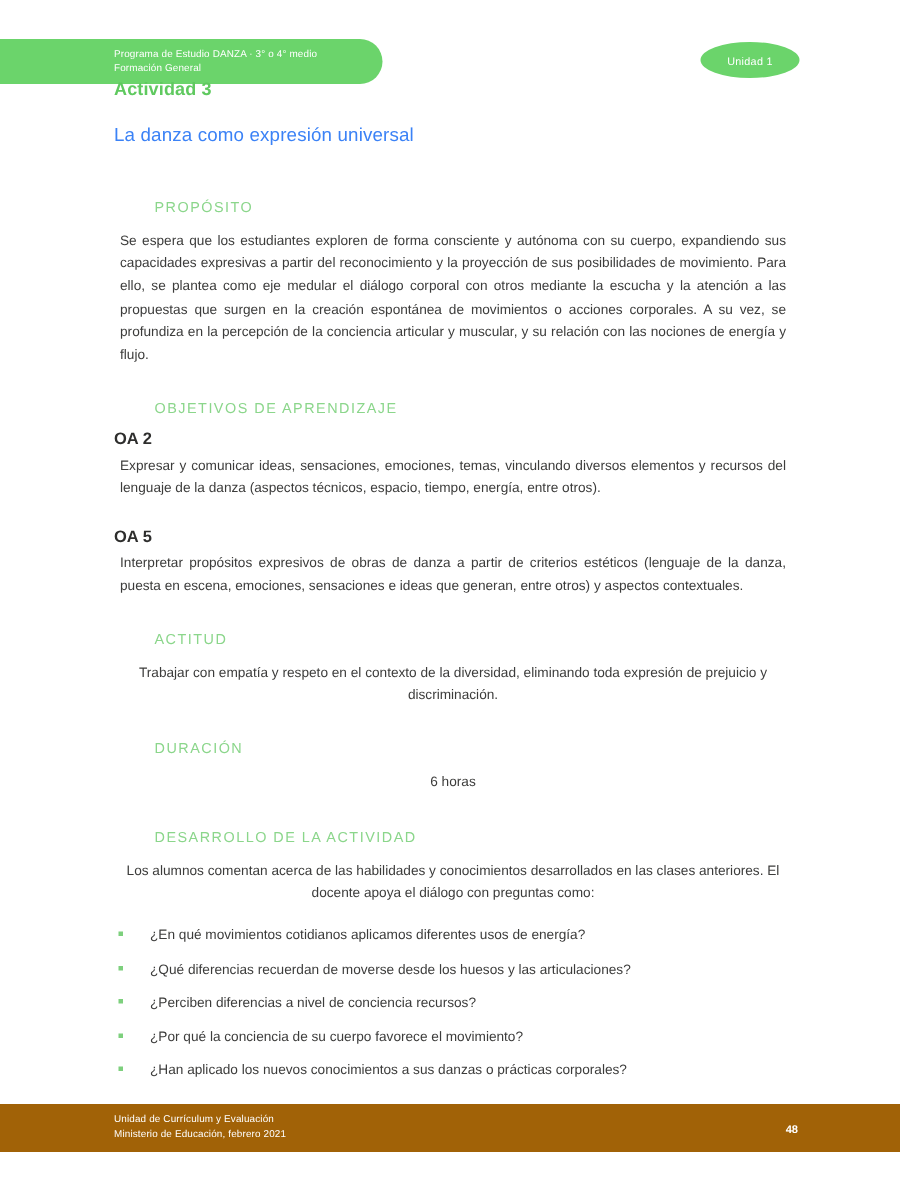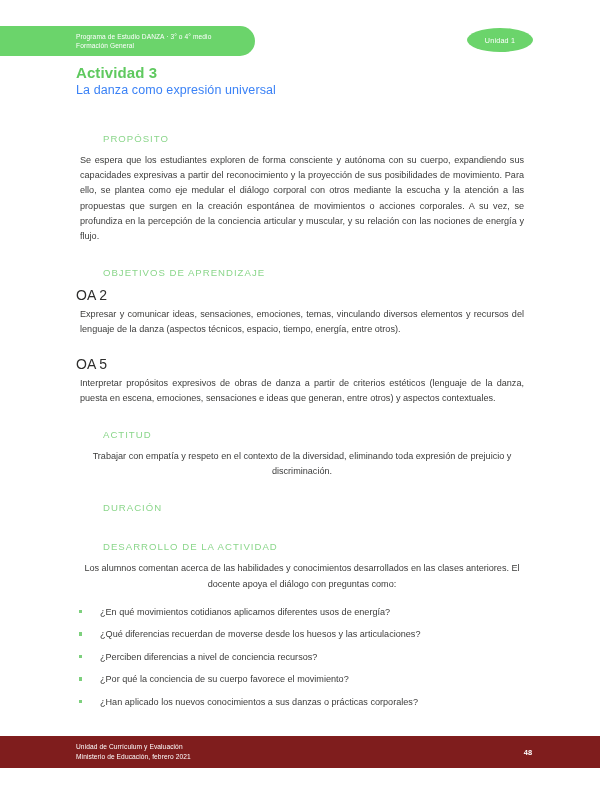--- a/index.html
+++ b/index.html
@@ -63,22 +63,22 @@
   .unit-badge span {
     color: #ffffff;
     font-size: 7.2px;
     letter-spacing: 0.2px;
   }
 
   
   .activity-title {
     position: absolute;
     left: 76px;
-    top: 64px;
-    font-size: 15px;
+    top: 52px;
+    font-size: 12px;
     font-weight: bold;
     color: #5FC95F;
     letter-spacing: 0.1px;
   }
   .activity-subtitle {
     position: absolute;
     left: 76px;
     top: 83px;
     font-size: 12.5px;
     font-weight: normal;
@@ -106,22 +106,22 @@
   .body-text {
     font-size: 9.1px;
     line-height: 15.2px;
     color: #3c3c3b;
     text-align: justify;
     margin: 4px;
   }
   .body-text.left { text-align: center; }
 
   .oa-label {
-    font-size: 14px;
-    font-weight: normal;
+    font-size: 11px;
+    font-weight: bold;
     color: #2e2e2d;
     margin: 0 0 4px 0;
   }
 
   .gap-lg { height: 19px; }
   .gap-md { height: 14px; }
   .gap-sm { height: 9px; }
 
   
   .q-list {
@@ -147,21 +147,21 @@
     display: block;
   }
 
   
   .footer-bar {
     position: absolute;
     left: 0;
     bottom: 32px;
     width: 600px;
     height: 32px;
-    background: #7f1d1d;
+    background: #a16207;
     display: flex;
     align-items: center;
     justify-content: space-between;
     box-sizing: border-box;
     padding: 0 68px 0 76px;
     margin-top: 29px;
   }
   .footer-left span {
     display: block;
     color: #ffffff;
@@ -214,20 +214,21 @@
     </div>
 
     <div class="gap-lg"></div>
 
     <div class="sec-heading">ACTITUD</div>
     <p class="body-text left">Trabajar con empatía y respeto en el contexto de la diversidad, eliminando toda expresión de prejuicio y discriminación.</p>
 
     <div class="gap-lg"></div>
 
     <div class="sec-heading">DURACIÓN</div>
+    <p class="body-text left">6 horas</p>
 
     <div class="gap-lg"></div>
 
     <div class="sec-heading">DESARROLLO DE LA ACTIVIDAD</div>
     <p class="body-text left">Los alumnos comentan acerca de las habilidades y conocimientos desarrollados en las clases anteriores. El docente apoya el diálogo con preguntas como:</p>
 
     <div class="gap-sm"></div>
 
     <ul class="q-list">
       <li>

